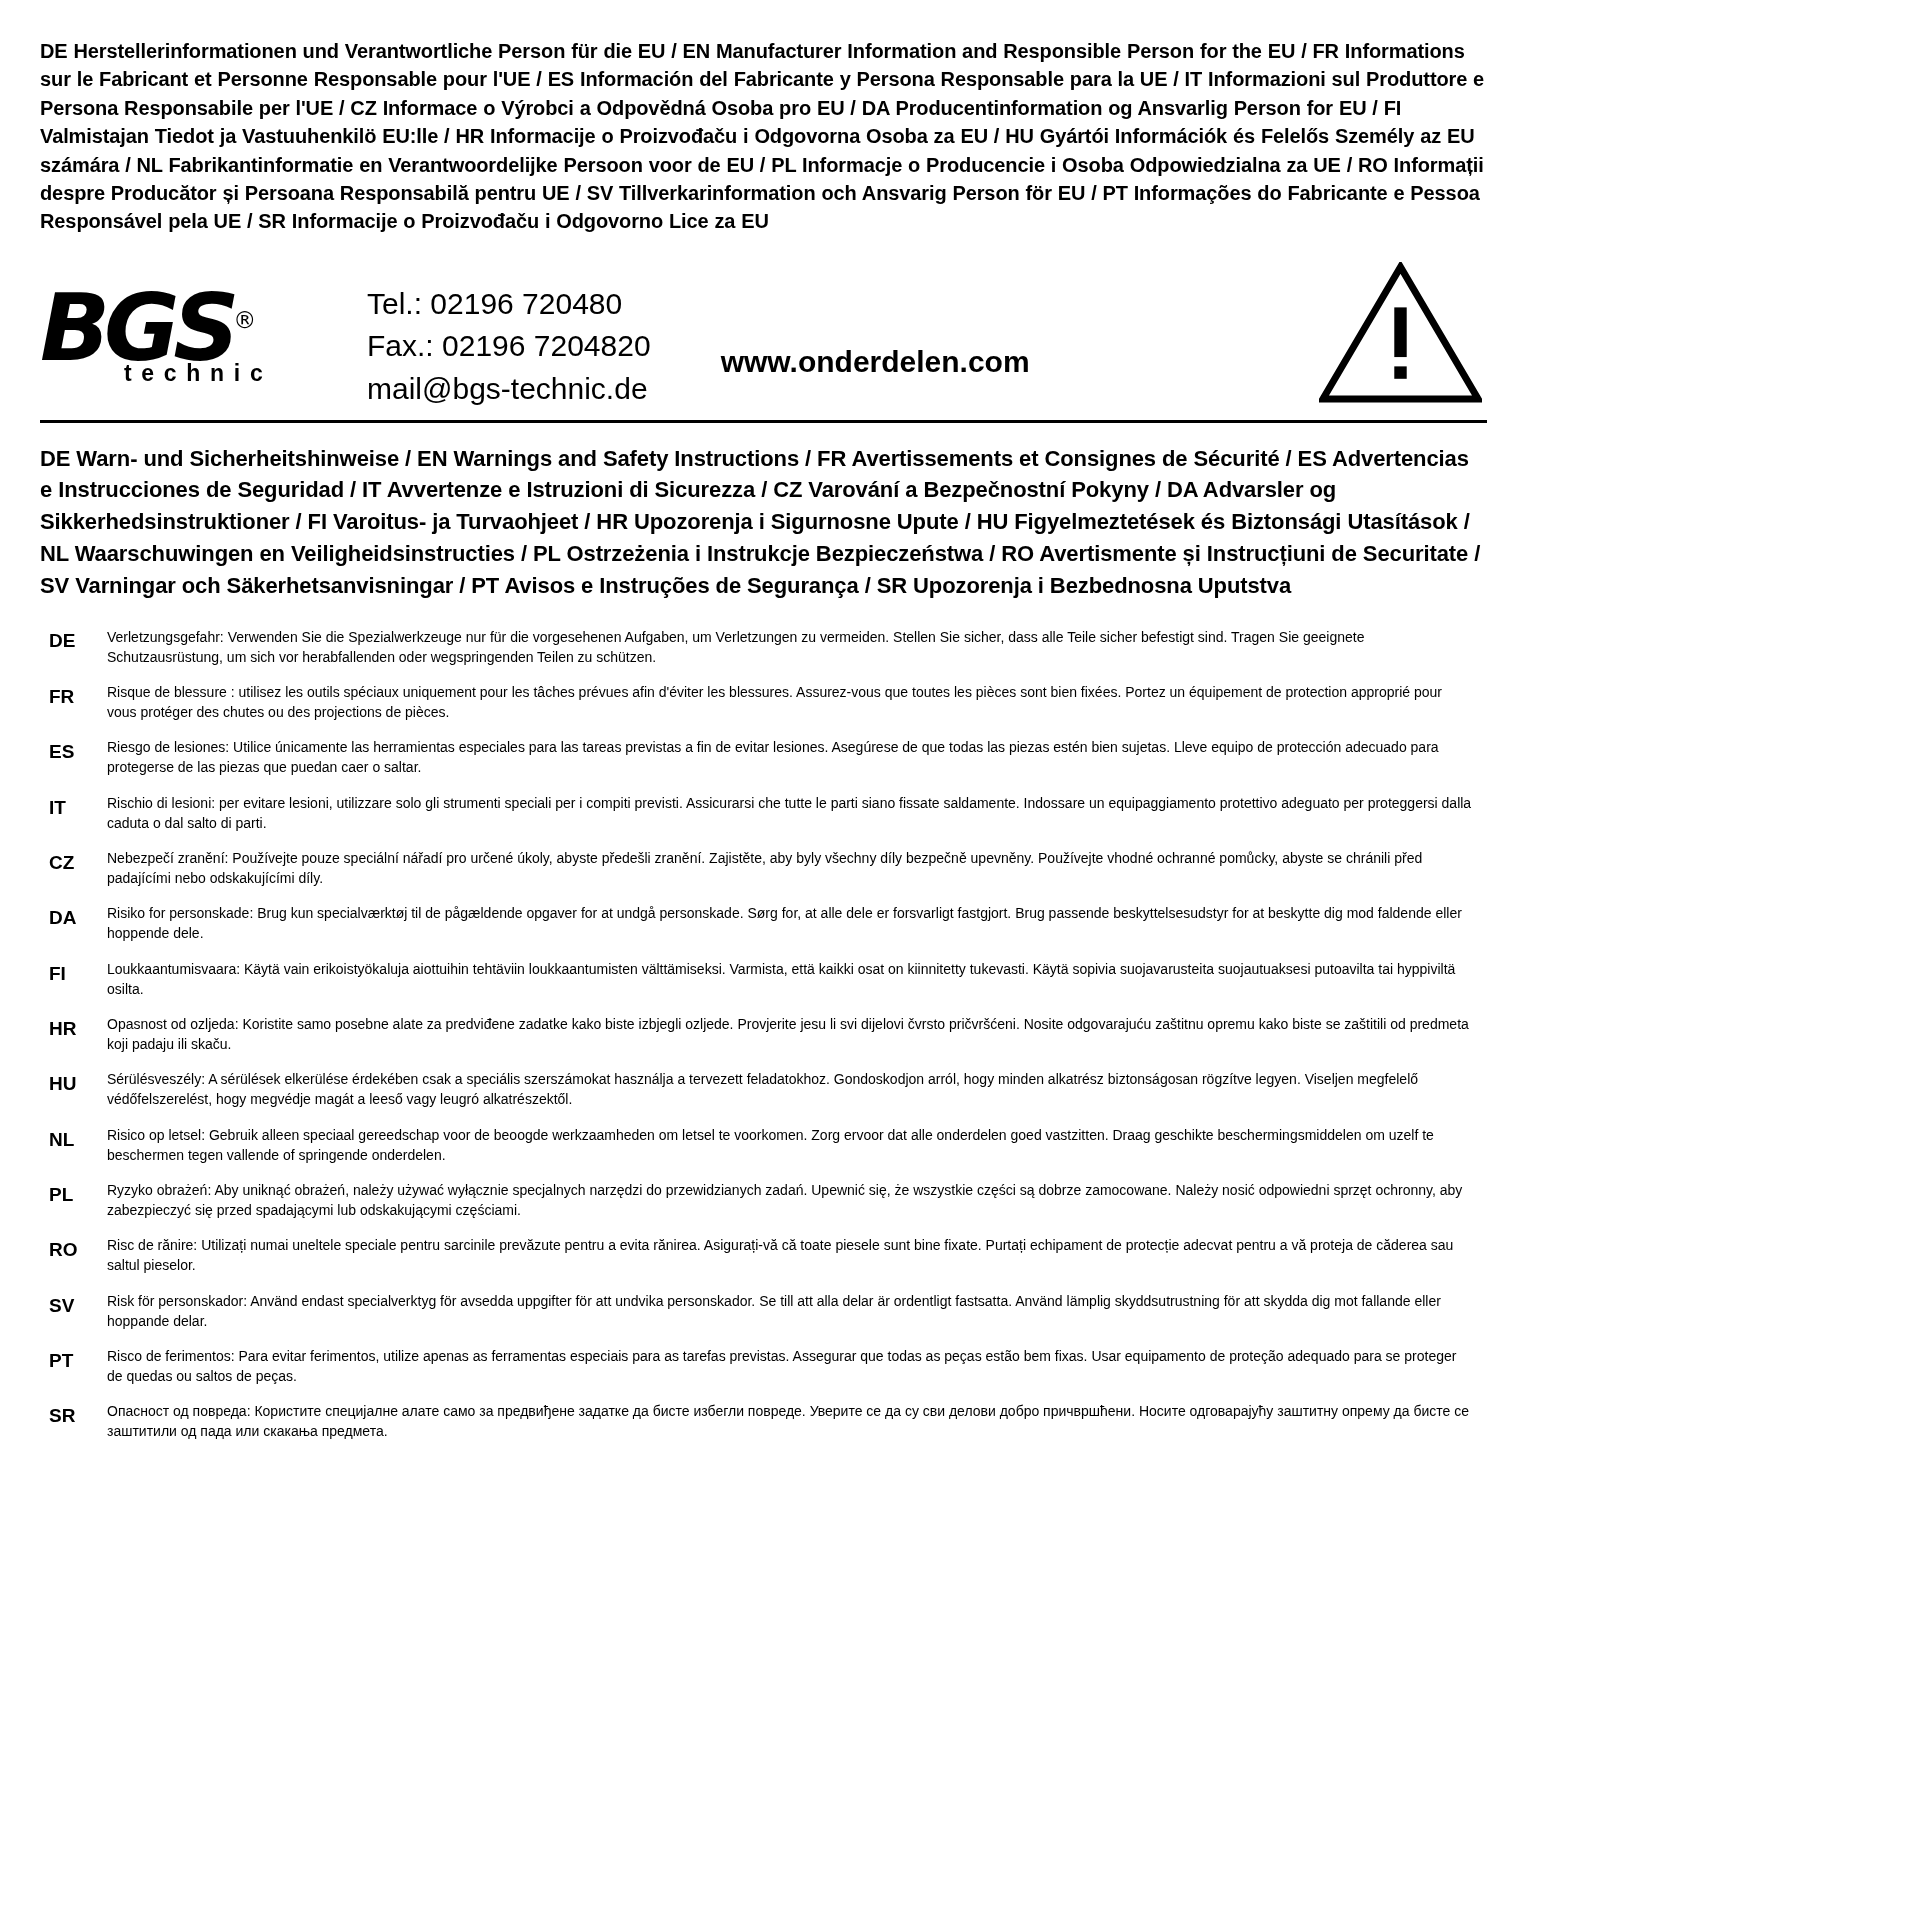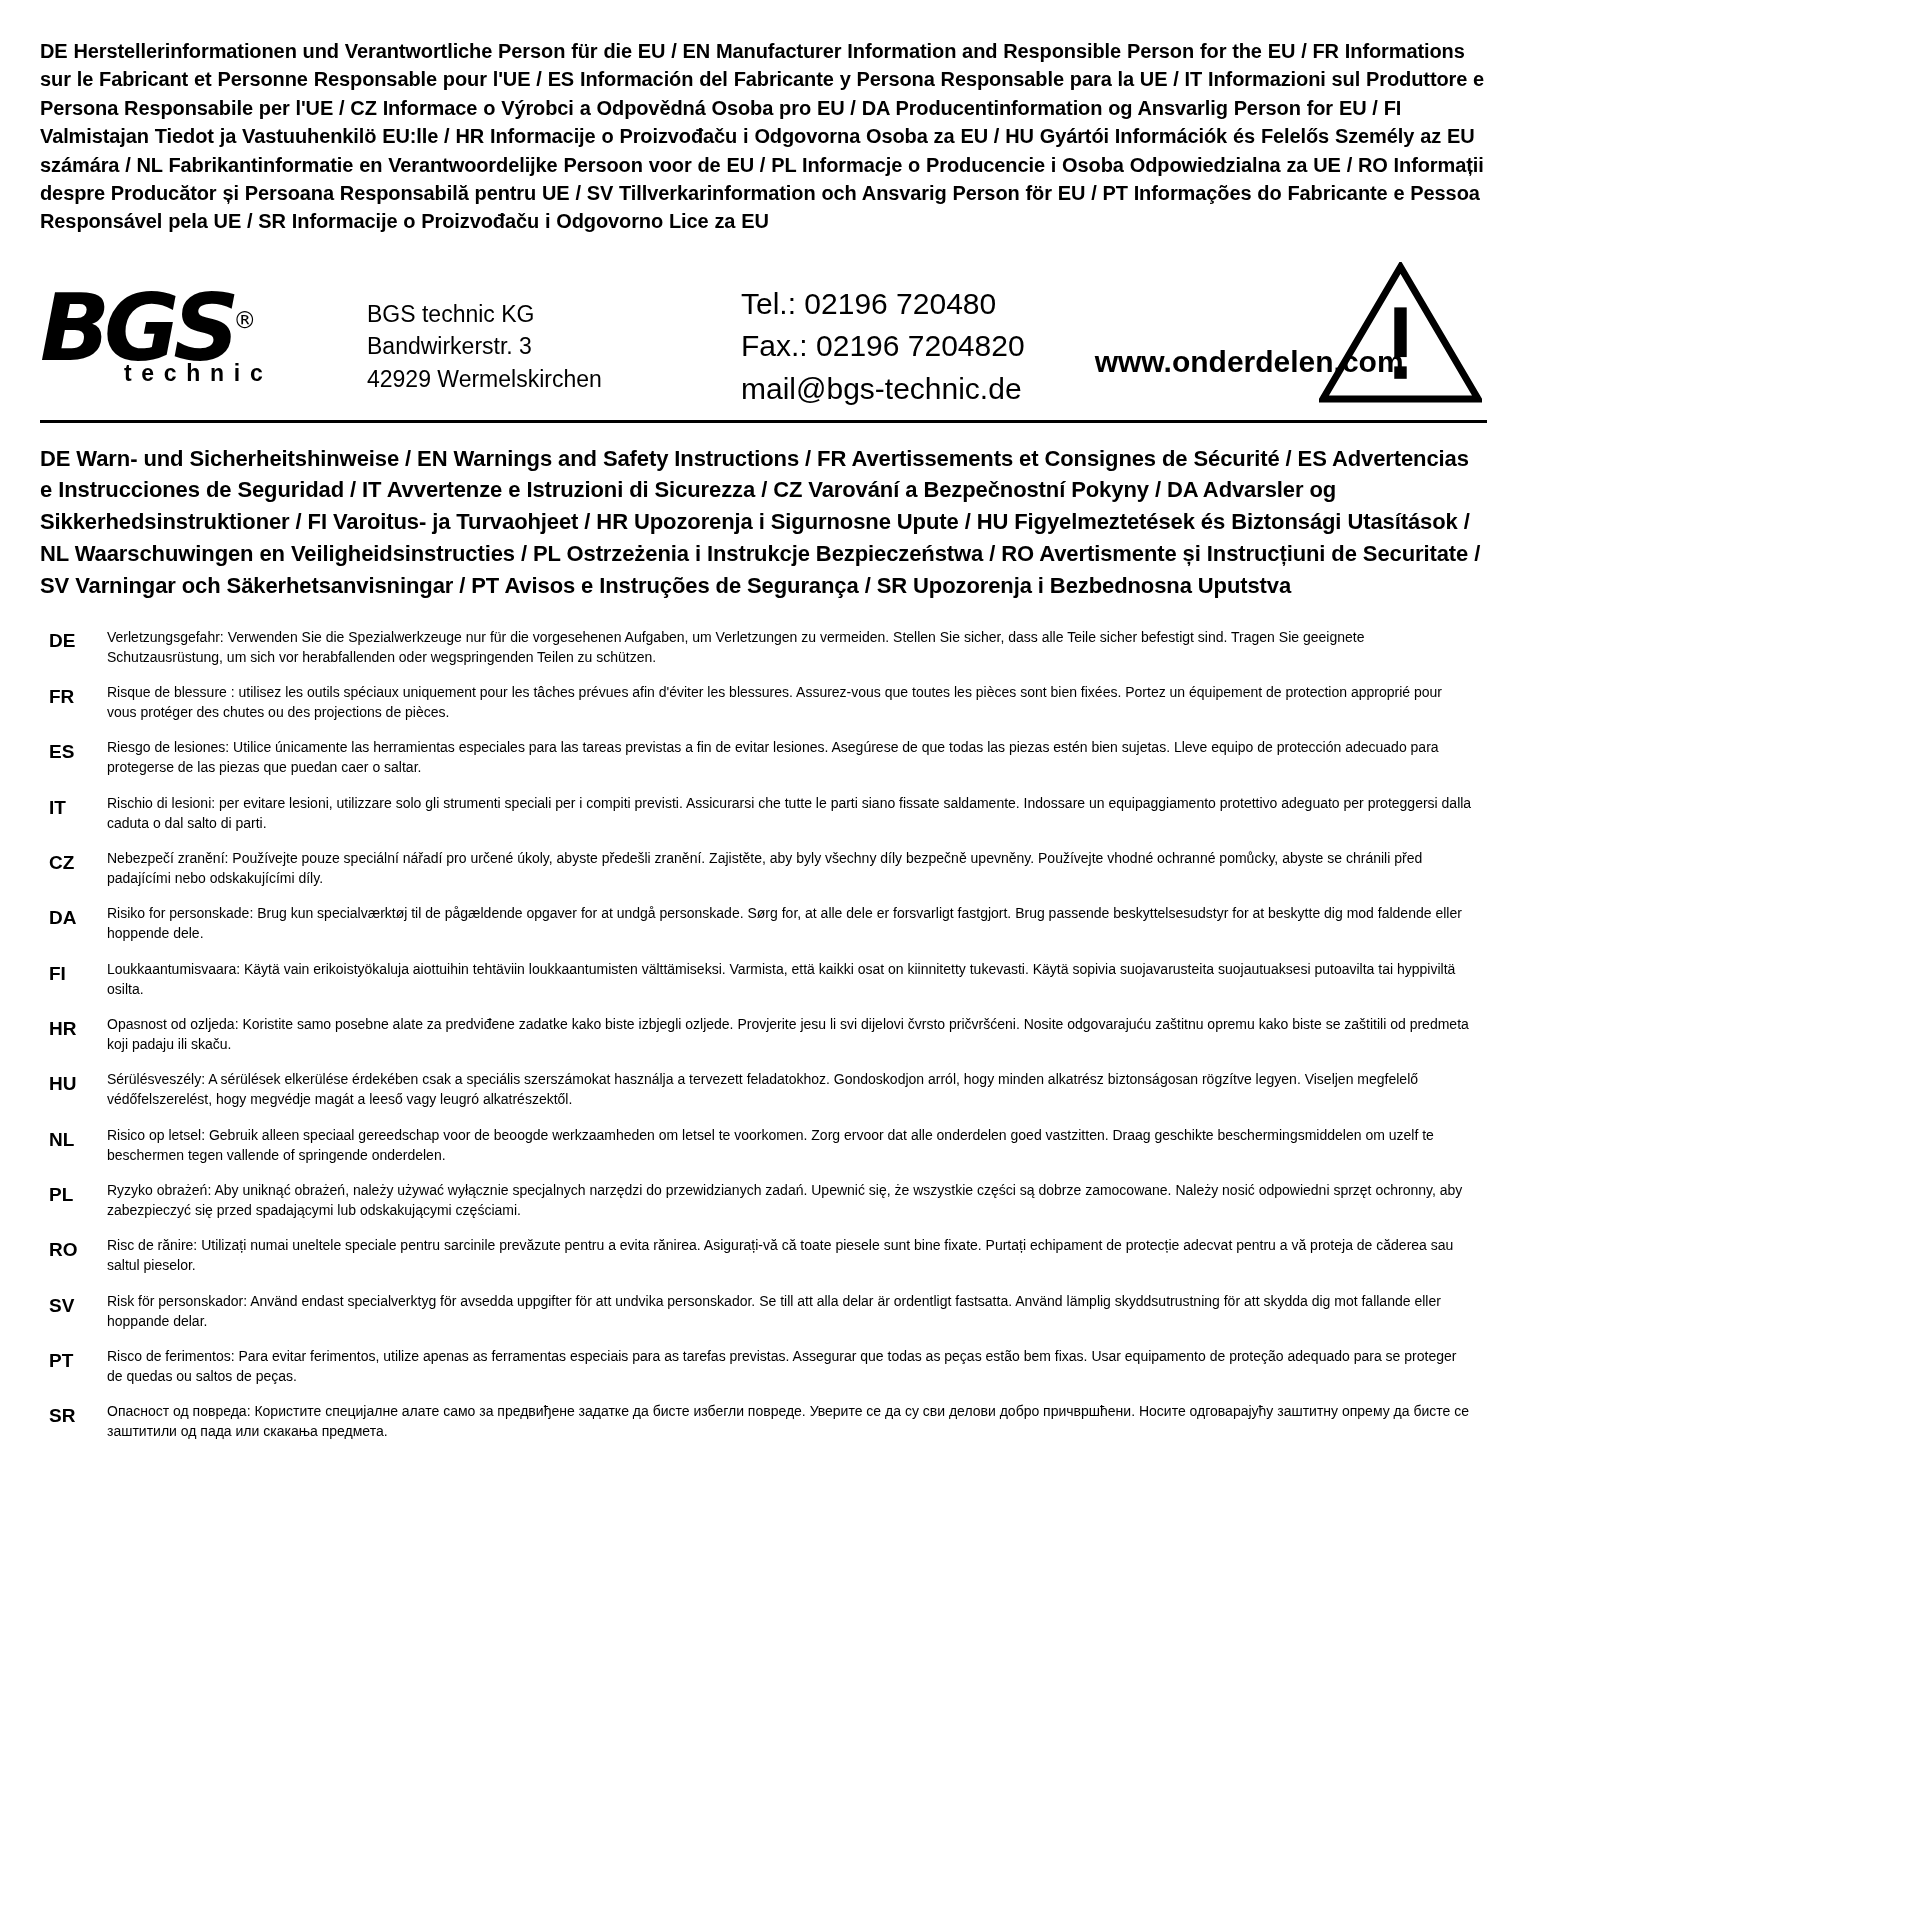--- a/index.html
+++ b/index.html
@@ -152,25 +152,20 @@
   <div class="header-block">
     <div class="header-row">
 
       <div class="logo">
         <span class="logo-mark">
           <span class="logo-bgs"><span>BGS</span><span class="logo-reg">®</span></span>
           <span class="logo-sub">technic</span>
         </span>
       </div>
 
-      <div class="addr">
-        <div>BGS technic KG</div>
-        <div>Bandwirkerstr. 3</div>
-        <div>42929 Wermelskirchen</div>
-      </div>
 
       <div class="contact">
         <div>Tel.: 02196 720480</div>
         <div>Fax.: 02196 7204820</div>
         <div>mail@bgs-technic.de</div>
       </div>
 
       <div class="website">www.onderdelen.com</div>
 
       <svg class="warn-icon" viewBox="0 0 210 182">

